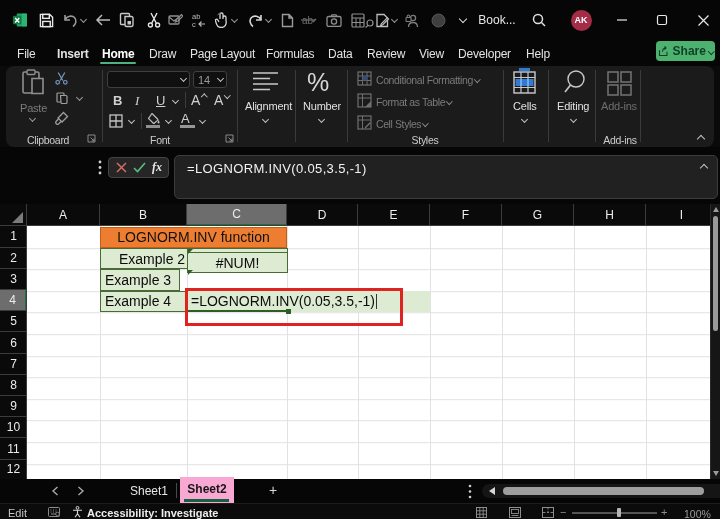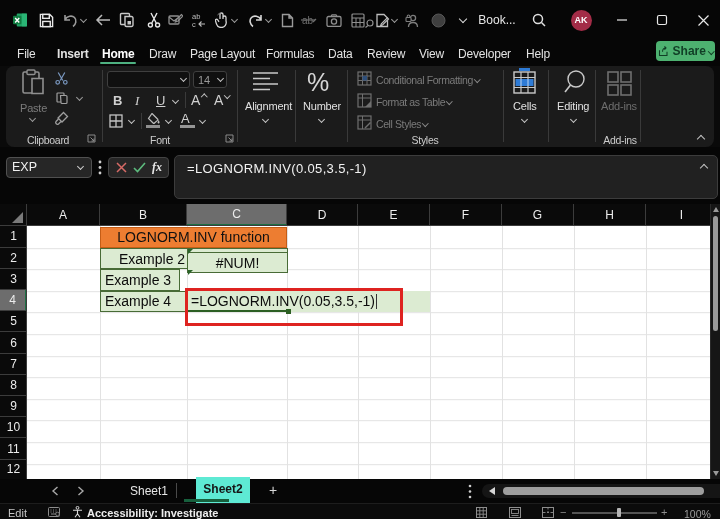--- a/index.html
+++ b/index.html
@@ -395,23 +395,20 @@
         </svg>
     </div>
     <div class="abs gray" style="left:601px; top:34px; font-size:11px; letter-spacing:-0.2px; color:#6e6e6e;">Add-ins</div>
     <div class="rlabel" style="left:590px; width:60px;">Add-ins</div>
     <div class="rsep" style="left:640px;"></div>
     <i class="cu" style="left:698px; top:70px;"></i>
   </div>
 
   <div id="fbar">
 
-    <div class="abs" style="left:6px; top:10px; width:86px; height:21px; background:#262626; border:1px solid #505050; border-radius:4px; color:#f0f0f0; font-size:12.5px; line-height:19px; padding-left:5px;">EXP
-      <i class="cv" style="right:8px; top:6px; border-color:#cdcdcd;"></i>
-    </div>
     <svg class="abs" style="left:98px; top:13px;" width="4" height="15" viewBox="0 0 4 15">
         <circle cx="2" cy="2" r="1.4" fill="#d0d0d0"></circle>
         <circle cx="2" cy="7.5" r="1.4" fill="#d0d0d0"></circle>
         <circle cx="2" cy="13" r="1.4" fill="#d0d0d0"></circle>
       </svg>
 
     <div class="abs" style="left:108px; top:10px; width:61px; height:21px; background:#262626; border:1px solid #444; border-radius:4px;">
       <svg width="11" height="11" viewBox="0 0 11 11" style="position:absolute; left:7px; top:4px;">
           <path d="M1 1 L10 10 M10 1 L1 10" stroke="#d66a66" stroke-width="1.5"></path>
         </svg>
@@ -495,21 +492,21 @@
 
   <div id="tabbar">
     <svg class="abs" style="left:18px; top:7px;" width="8" height="10" viewBox="0 0 8 10">
         <path d="M6.5 1 L2 5 l4.5 4" fill="none" stroke="#a8a8a8" stroke-width="1.4"></path>
       </svg>
     <svg class="abs" style="left:44px; top:7px;" width="8" height="10" viewBox="0 0 8 10">
         <path d="M1.5 1 L6 5 l-4.5 4" fill="none" stroke="#a8a8a8" stroke-width="1.4"></path>
       </svg>
     <span class="abs" style="left:97px; top:5px; font-size:12px; color:#e6e6e6;">Sheet1</span>
     <div class="abs" style="left:143px; top:4px; width:1px; height:15px; background:#4a4a4a;"></div>
-    <div class="abs" style="left:163px; top:-2px; width:54px; height:26px; background:#5eead4; color:#151515; font-size:12px; font-weight:700; display:flex; align-items:center; justify-content:center; padding-bottom:3px;">Sheet2</div>
+    <div class="abs" style="left:147px; top:-2px; width:54px; height:26px; background:#f9a8d4; color:#151515; font-size:12px; font-weight:700; display:flex; align-items:center; justify-content:center; padding-bottom:3px;">Sheet2</div>
     <div class="abs" style="left:151px; top:20px; width:45px; height:3px; background:#17603d;"></div>
     <span class="abs" style="left:236px; top:3px; font-size:14px; color:#d8d8d8;">+</span>
     <svg class="abs" style="left:435px; top:5px;" width="4" height="15" viewBox="0 0 4 15">
         <circle cx="2" cy="2" r="1.3" fill="#cfcfcf"></circle>
         <circle cx="2" cy="7.5" r="1.3" fill="#cfcfcf"></circle>
         <circle cx="2" cy="13" r="1.3" fill="#cfcfcf"></circle>
       </svg>
     <div class="abs" style="left:449px; top:5px; width:263px; height:14px; background:#151515; border-radius:7px;"></div>
     <div class="abs" style="left:456px; top:8px; width:0; height:0; border-top:4px solid transparent; border-bottom:4px solid transparent; border-right:6px solid #d6d6d6;"></div>
     <div class="abs" style="left:470px; top:8px; width:201px; height:8px; background:#9e9e9e; border-radius:4px;"></div>

